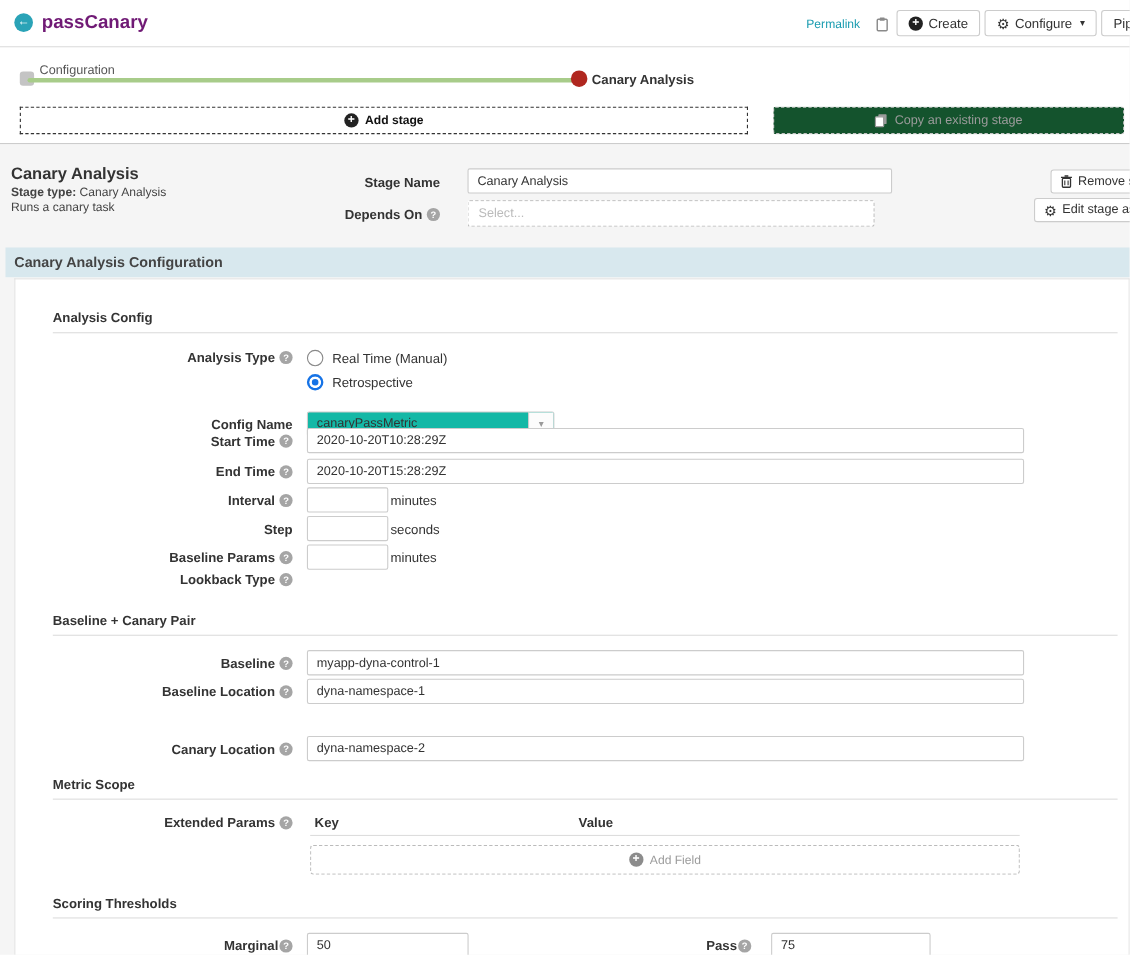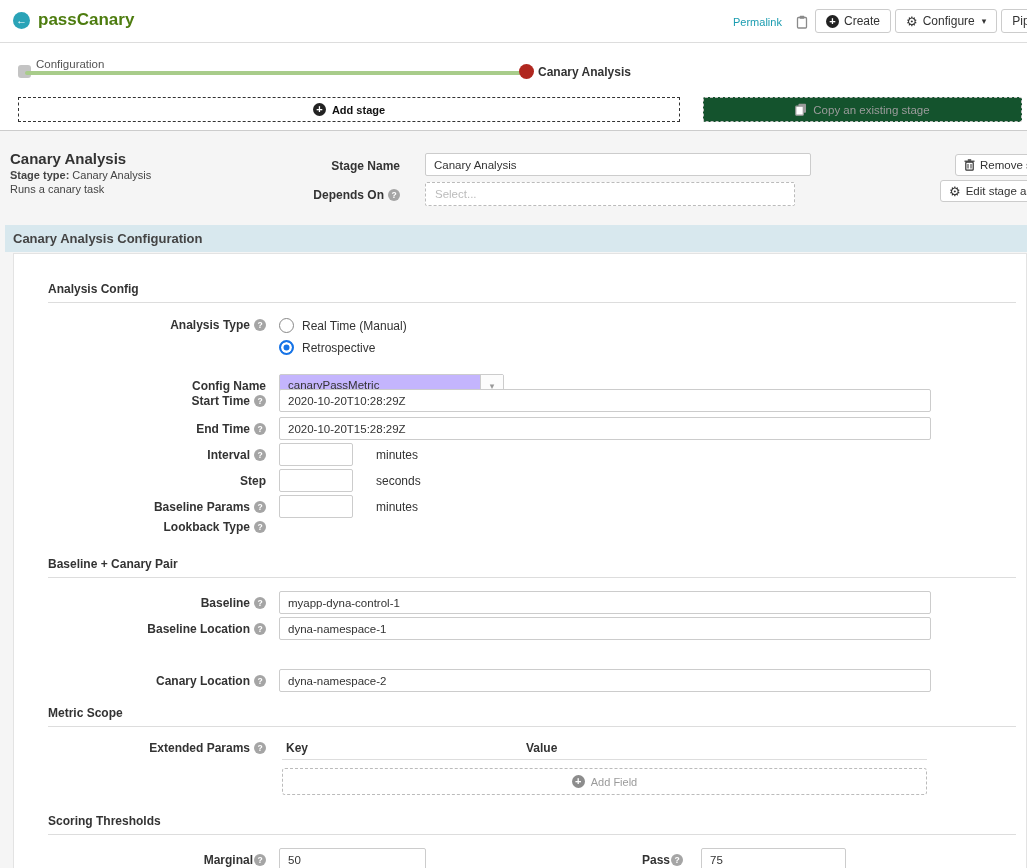--- a/index.html
+++ b/index.html
@@ -11,21 +11,21 @@
     color: #333;
     overflow: hidden;
   }
   
   .top-card { position:absolute; top:0; left:0; width:1027px; height:131px;
     background:#fff; border-bottom:1px solid #ccc; }
   .hdr-line { position:absolute; top:42px; left:0; width:100%; border-top:1px solid #ddd; }
   .title-wrap { position:absolute; left:13px; top:10px; display:flex; align-items:center; gap:8px; }
   .back-ic { width:17px; height:17px; border-radius:50%; background:#2aa3b7; color:#fff;
     font-size:11px; line-height:17px; text-align:center; font-weight:bold; }
-  .pg-title { font-size:17px; font-weight:bold; color:#4d7c0f; }
+  .pg-title { font-size:17px; font-weight:bold; color:#701a75; }
   .permalink-wrap { position:absolute; left:733px; top:15px; display:flex; align-items:center; gap:14px; }
   .permalink { color:#1a9cb0; font-size:11px; text-decoration:none; }
   .hdr-btns { position:absolute; left:815px; top:9px; display:flex; gap:4px; }
   .btn { display:inline-flex; align-items:center; gap:5px; background:#fff; border:1px solid #ccc;
     border-radius:3px; font-size:12px; color:#333; padding:0 10px; height:24px; white-space:nowrap; cursor:pointer; }
   .btn-sm { height:22px; font-size:11.5px; padding:0 8px; }
   .plus { display:inline-block; width:13px; height:13px; border-radius:50%; background:#222; color:#fff;
     font-size:11px; line-height:12px; text-align:center; font-weight:bold; }
   .plus.gray { background:#8c8c8c; }
   .gear { font-size:13px; line-height:13px; }
@@ -64,28 +64,28 @@
   .lbl-col { width:218px; text-align:right; margin-right:13px; font-size:12px; font-weight:bold; color:#333; flex-shrink:0; }
   .hlp { display:inline-block; width:12px; height:12px; border-radius:50%; background:#a5a5a5; color:#fff;
     font-size:8.5px; line-height:12px; text-align:center; margin-left:4px; font-weight:bold; vertical-align:1px; }
   .hlp.tight { margin-left:1px; }
   .inp { height:23px; border:1px solid #ccc; border-radius:2px; background:#fff; font-size:11.5px; color:#333;
     padding:0 8px; font-family:"Liberation Sans","DejaVu Sans",sans-serif; outline:none; }
   .w-wide { width:652px; }
   .w-sm { width:74px; }
   .w-marg { width:147px; }
   .w-pass { width:145px; }
-  .unit { margin-left:23px; font-size:12px; color:#333; }
+  .unit { margin-left:2px; font-size:12px; color:#333; }
   
   .radio-col { display:flex; flex-direction:column; gap:7px; }
   .radio-opt { display:flex; align-items:center; gap:8px; font-size:12px; color:#333; cursor:pointer; }
   .radio { width:15px; height:15px; border-radius:50%; border:1.5px solid #888; background:#fff; flex-shrink:0; }
   .radio.on { border:2px solid #1673e6; background:#1673e6; box-shadow:inset 0 0 0 2.5px #fff; }
   
-  .combo { width:225px; height:23px; border:1px solid #ccc; border-radius:2px; background:#c4b5fd; display:flex; cursor:pointer; }
+  .combo { width:225px; height:23px; border:1px solid #ccc; border-radius:2px; background:#14b8a6; display:flex; cursor:pointer; }
   .combo-txt { flex:1; font-size:11.5px; color:#333; padding:0 8px; line-height:21px; }
   .combo-arrow { width:23px; border-left:1px solid #ccc; display:flex; align-items:center; justify-content:center;
     color:#999; font-size:9px; background:#fcfcfc; }
   .sel-native { width:229px; height:23px; border:1px solid #8a8a8a; border-radius:3px; background:#fff;
     display:flex; align-items:center; justify-content:space-between; padding:0 8px; font-size:11.5px; color:#222; cursor:pointer; }
   
   .kv-h { position:absolute; font-size:12px; font-weight:bold; color:#333; }
   .kv-line { position:absolute; border:0; border-top:1px solid #ddd; }
   .add-field { position:absolute; left:268px; width:645px; height:27px; border:1px dashed #bbb; border-radius:3px;
     display:flex; align-items:center; justify-content:center; gap:6px; font-size:11px; color:#9b9b9b; cursor:pointer; background:#fff; }

